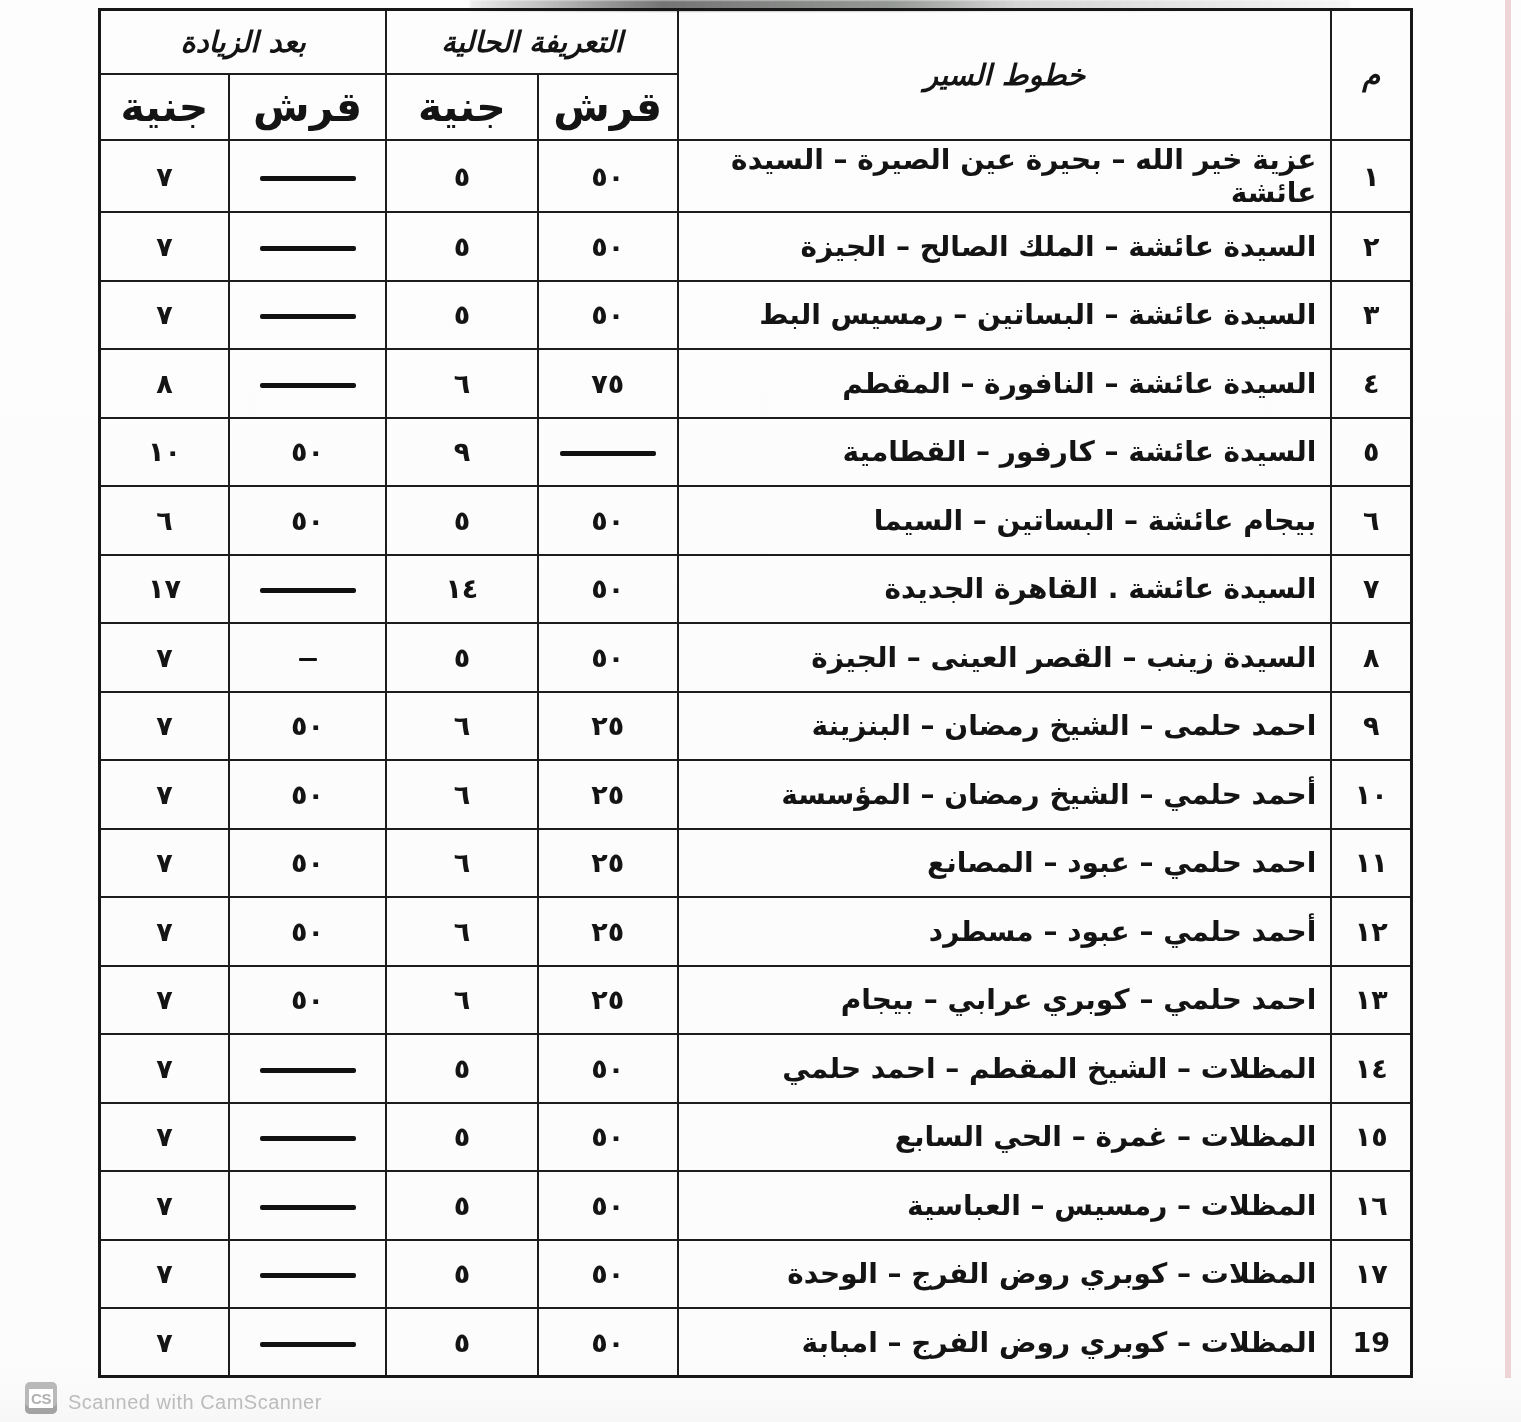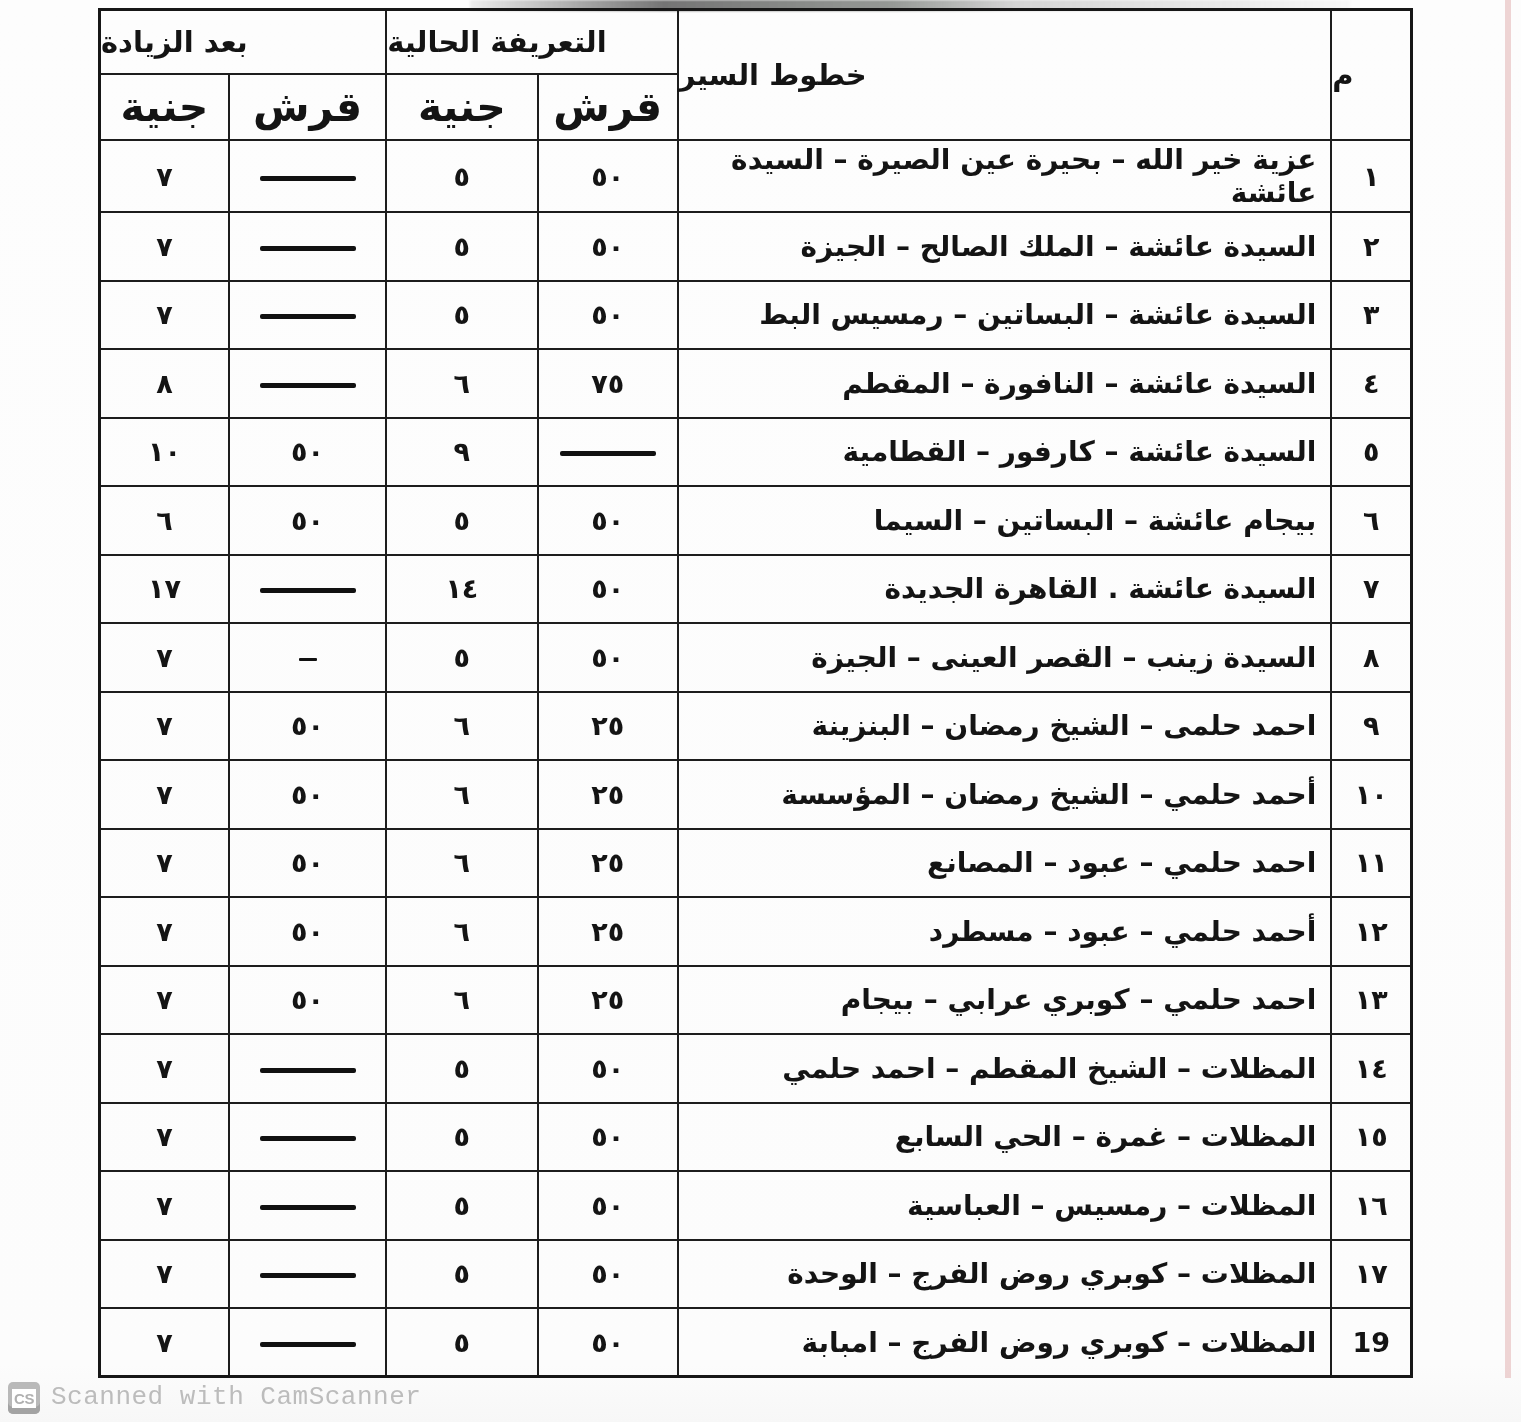--- a/index.html
+++ b/index.html
@@ -41,21 +41,21 @@
     color:#111;
   }
   .fare-table th,.fare-table td{
     border:2px solid #1d1d1d;
     padding:0;
     vertical-align:middle;
     font-weight:bold;
     color:#141414;
   }
   .fare-table{border:3px solid #171717;}
-  .fare-table tr.group-row th{height:62px;font-size:29px;text-align:left;}
+  .fare-table tr.group-row th{height:62px;font-size:29px;text-align:center;font-style:italic;}
   .fare-table tr.sub-row th{height:64px;font-size:41px;text-align:center;}
   th.col-serial{font-size:32px;}
   th.col-route{font-size:30px;}
   .fare-table tbody tr{height:68.5px;}
   td.serial-cell{text-align:center;font-size:27px;}
   td.route-cell{
     text-align:right;
     font-size:28px;
     line-height:33px;
     padding:2px 14px 2px 16px;
@@ -67,41 +67,41 @@
   .dash-long{
     display:inline-block;width:96px;height:5px;background:#111;
     border-radius:2px;vertical-align:middle;
   }
   .dash-short{
     display:inline-block;width:18px;height:3px;background:#111;
     border-radius:1px;vertical-align:middle;
   }
   
   .footer{
-    position:absolute;left:8px;top:1382px;
-    display:flex;align-items:flex-start;gap:11px;
+    position:absolute;left:25px;top:1382px;
+    display:flex;align-items:flex-end;gap:11px;
     direction:ltr;
   }
   .cs-badge{
     width:32px;height:32px;
     background:#b9b9b9;
     border-radius:5px;
     position:relative;
     display:flex;align-items:center;justify-content:center;
     box-shadow:inset 0 -7px 0 #a3a3a3;
   }
   .cs-badge-inner{
     width:24px;height:19px;background:#fff;
     display:flex;align-items:center;justify-content:center;
     font-family:"Liberation Sans", sans-serif;
     font-weight:bold;font-size:15px;color:#b0b0b0;letter-spacing:-0.5px;
   }
   .cs-text{
-    font-family:Liberation Mono, monospace;
-    font-size:26px;color:#bcbcbc;letter-spacing:0.5px;
+    font-family:Liberation Sans, sans-serif;
+    font-size:20px;color:#bcbcbc;letter-spacing:0.5px;
   }
 </style>
 </head>
 <body>
 
 <div class="page">
 
   <div class="scan-smudge-top"></div>
   <div class="scan-streak-right"></div>
 

